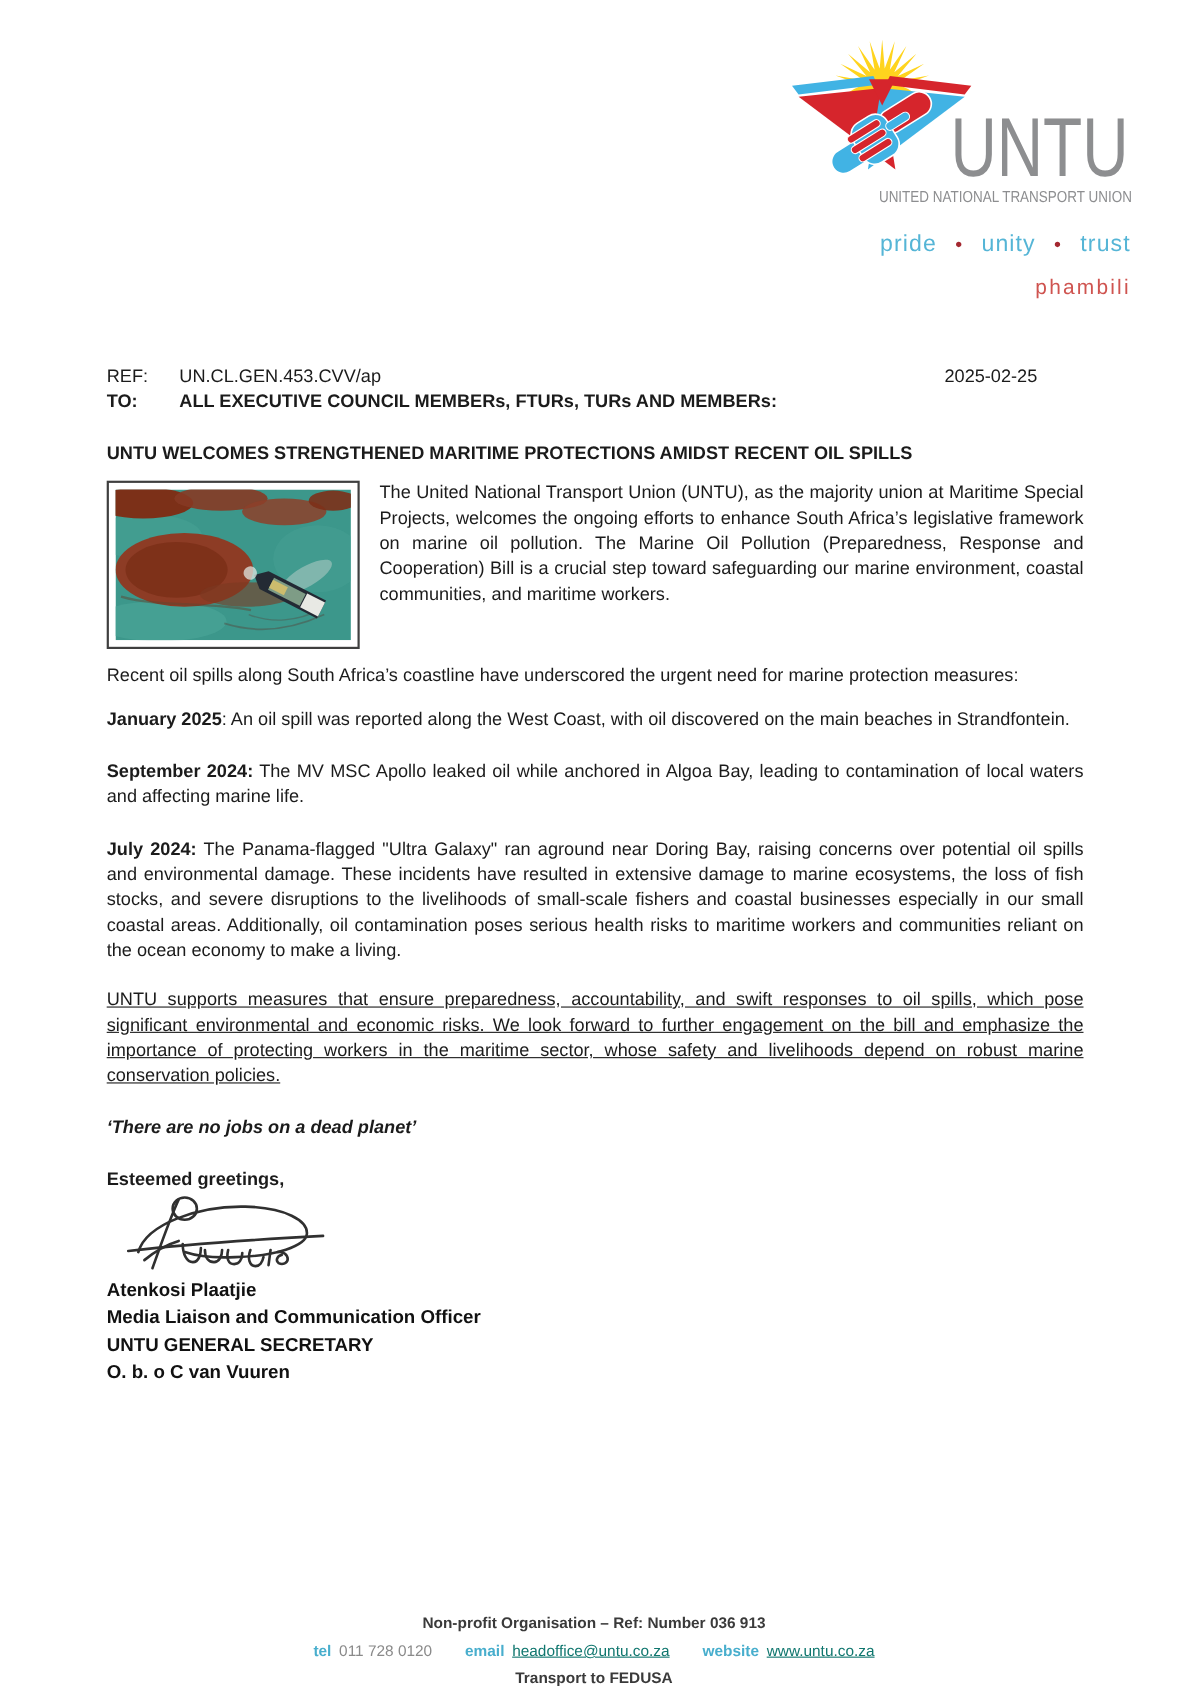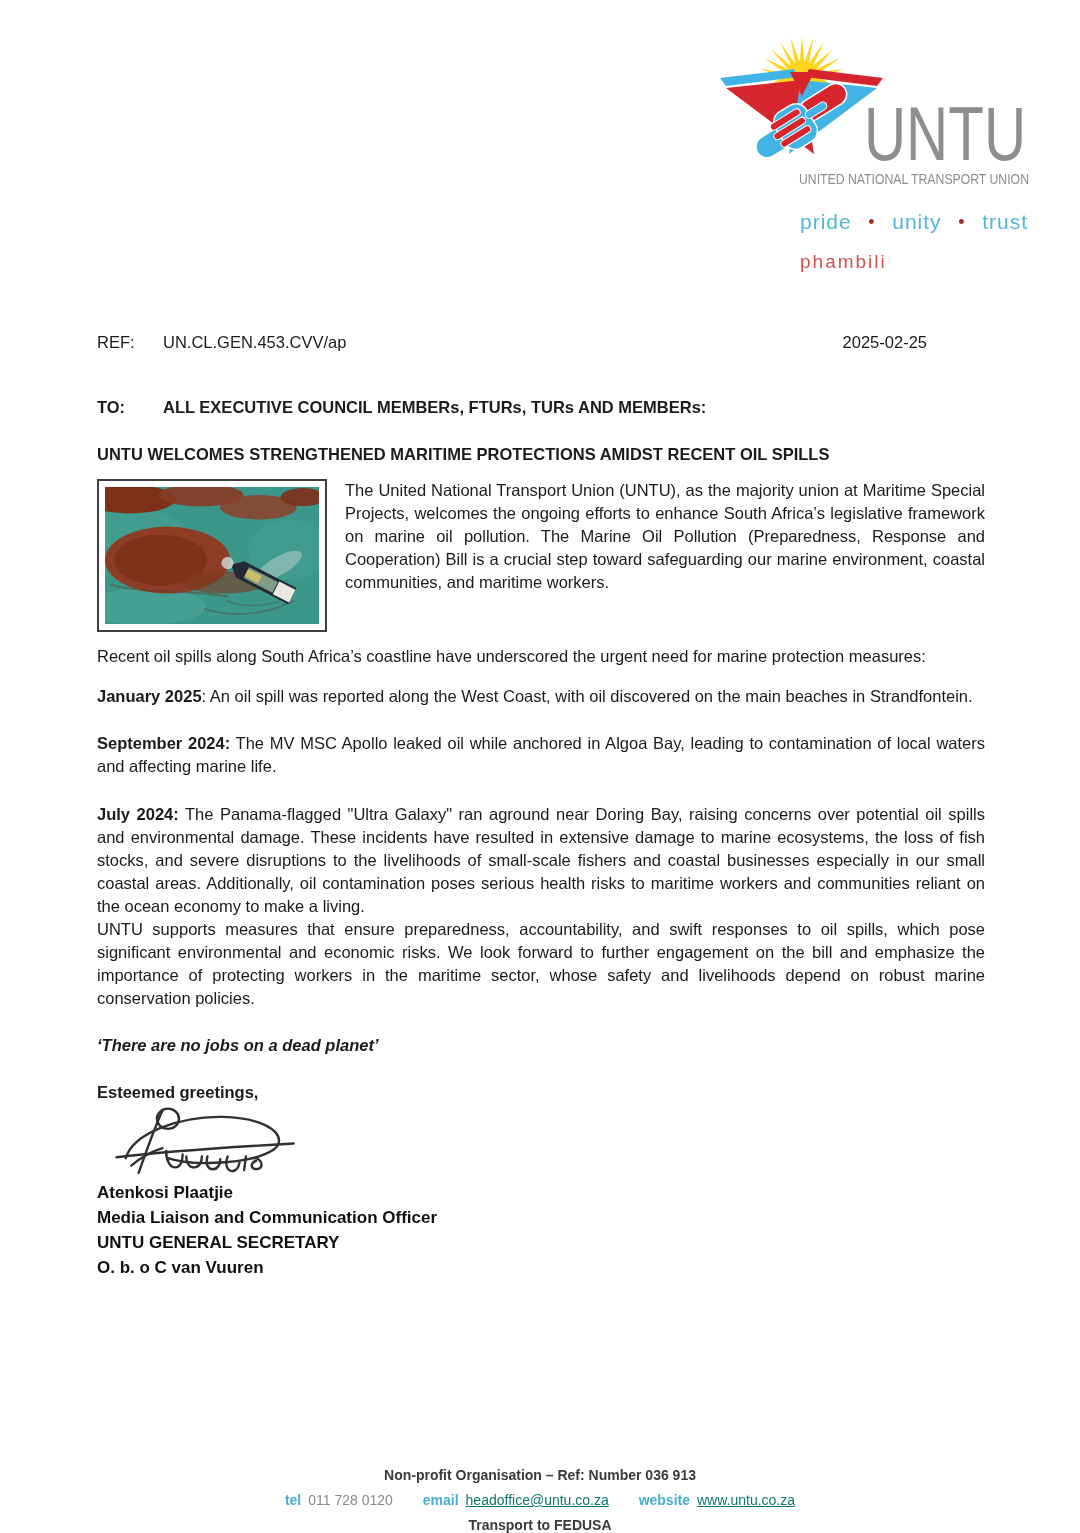--- a/index.html
+++ b/index.html
@@ -7,42 +7,42 @@
         font-family:"Liberation Sans", sans-serif;color:#1b1b1b;overflow:hidden;}
 
   
   .logo-block{position:absolute;left:718px;top:20px;width:312px;height:260px;}
   .emblem{position:absolute;left:0;top:2px;width:167px;height:172px;}
   .untu-word{position:absolute;left:146px;top:82px;width:166px;height:72px;}
   .untu-sub{position:absolute;left:80px;top:148px;width:232px;height:22px;}
   .tagline{position:absolute;left:82px;top:190px;width:228px;display:flex;align-items:center;
            justify-content:space-between;font-size:21px;color:#55b5d6;letter-spacing:1px;}
   .tagline .dot{color:#a42830;font-size:18px;}
-  .motto{position:absolute;left:82px;top:231px;width:228px;text-align:left;
+  .motto{position:absolute;left:82px;top:231px;width:228px;text-align:right;
          font-size:19px;color:#cf5450;letter-spacing:2px;}
 
   
   .content{position:absolute;left:97px;top:0;width:888px;padding-top:331px;
            font-size:16.5px;line-height:23px;}
   .row{position:relative;}
   .lbl{display:inline-block;width:66px;font-weight:bold;}
   .lbl.plain{font-weight:normal;}
-  .date{position:absolute;right:58px;top:0;}
-  .to-row{margin-top:42px;font-weight:bold;}
+  .date{position:absolute;right:42px;top:0;}
+  .to-row{font-weight:bold;}
   .headline{margin-top:24px;width:860px;font-weight:bold;}
   .para{text-align:justify;margin:0;}
   .lead{margin-top:13px;display:flow-root;}
   .photo-frame{float:left;width:230px;height:153px;box-sizing:border-box;border:2px solid #3f3f3f;
                padding:6px;background:#fff;margin-right:18px;}
   .photo-frame svg{display:block;width:100%;height:100%;}
   .p-recent{margin-top:13px;}
   .p-jan{margin-top:17px;}
   .p-sep{margin-top:24px;}
   .p-jul{margin-top:25px;}
-  .p-support{}
+  .p-support{margin-top:22px;text-decoration:underline;}
   .b{font-weight:bold;}
   .quote{margin-top:24px;font-weight:bold;font-style:italic;}
   .closing{margin-top:24px;font-weight:bold;}
   .signature{display:block;margin-top:1px;margin-left:2px;width:215px;height:78px;}
   .name-block{margin-top:-3px;font-size:17px;line-height:25px;font-weight:bold;color:#111;}
 
   
   .footer{position:absolute;left:0;top:1463px;width:100%;text-align:center;
           font-size:14px;line-height:25px;color:#8a8a8a;}
   .f-bold{color:#3a3a3a;font-weight:bold;}

